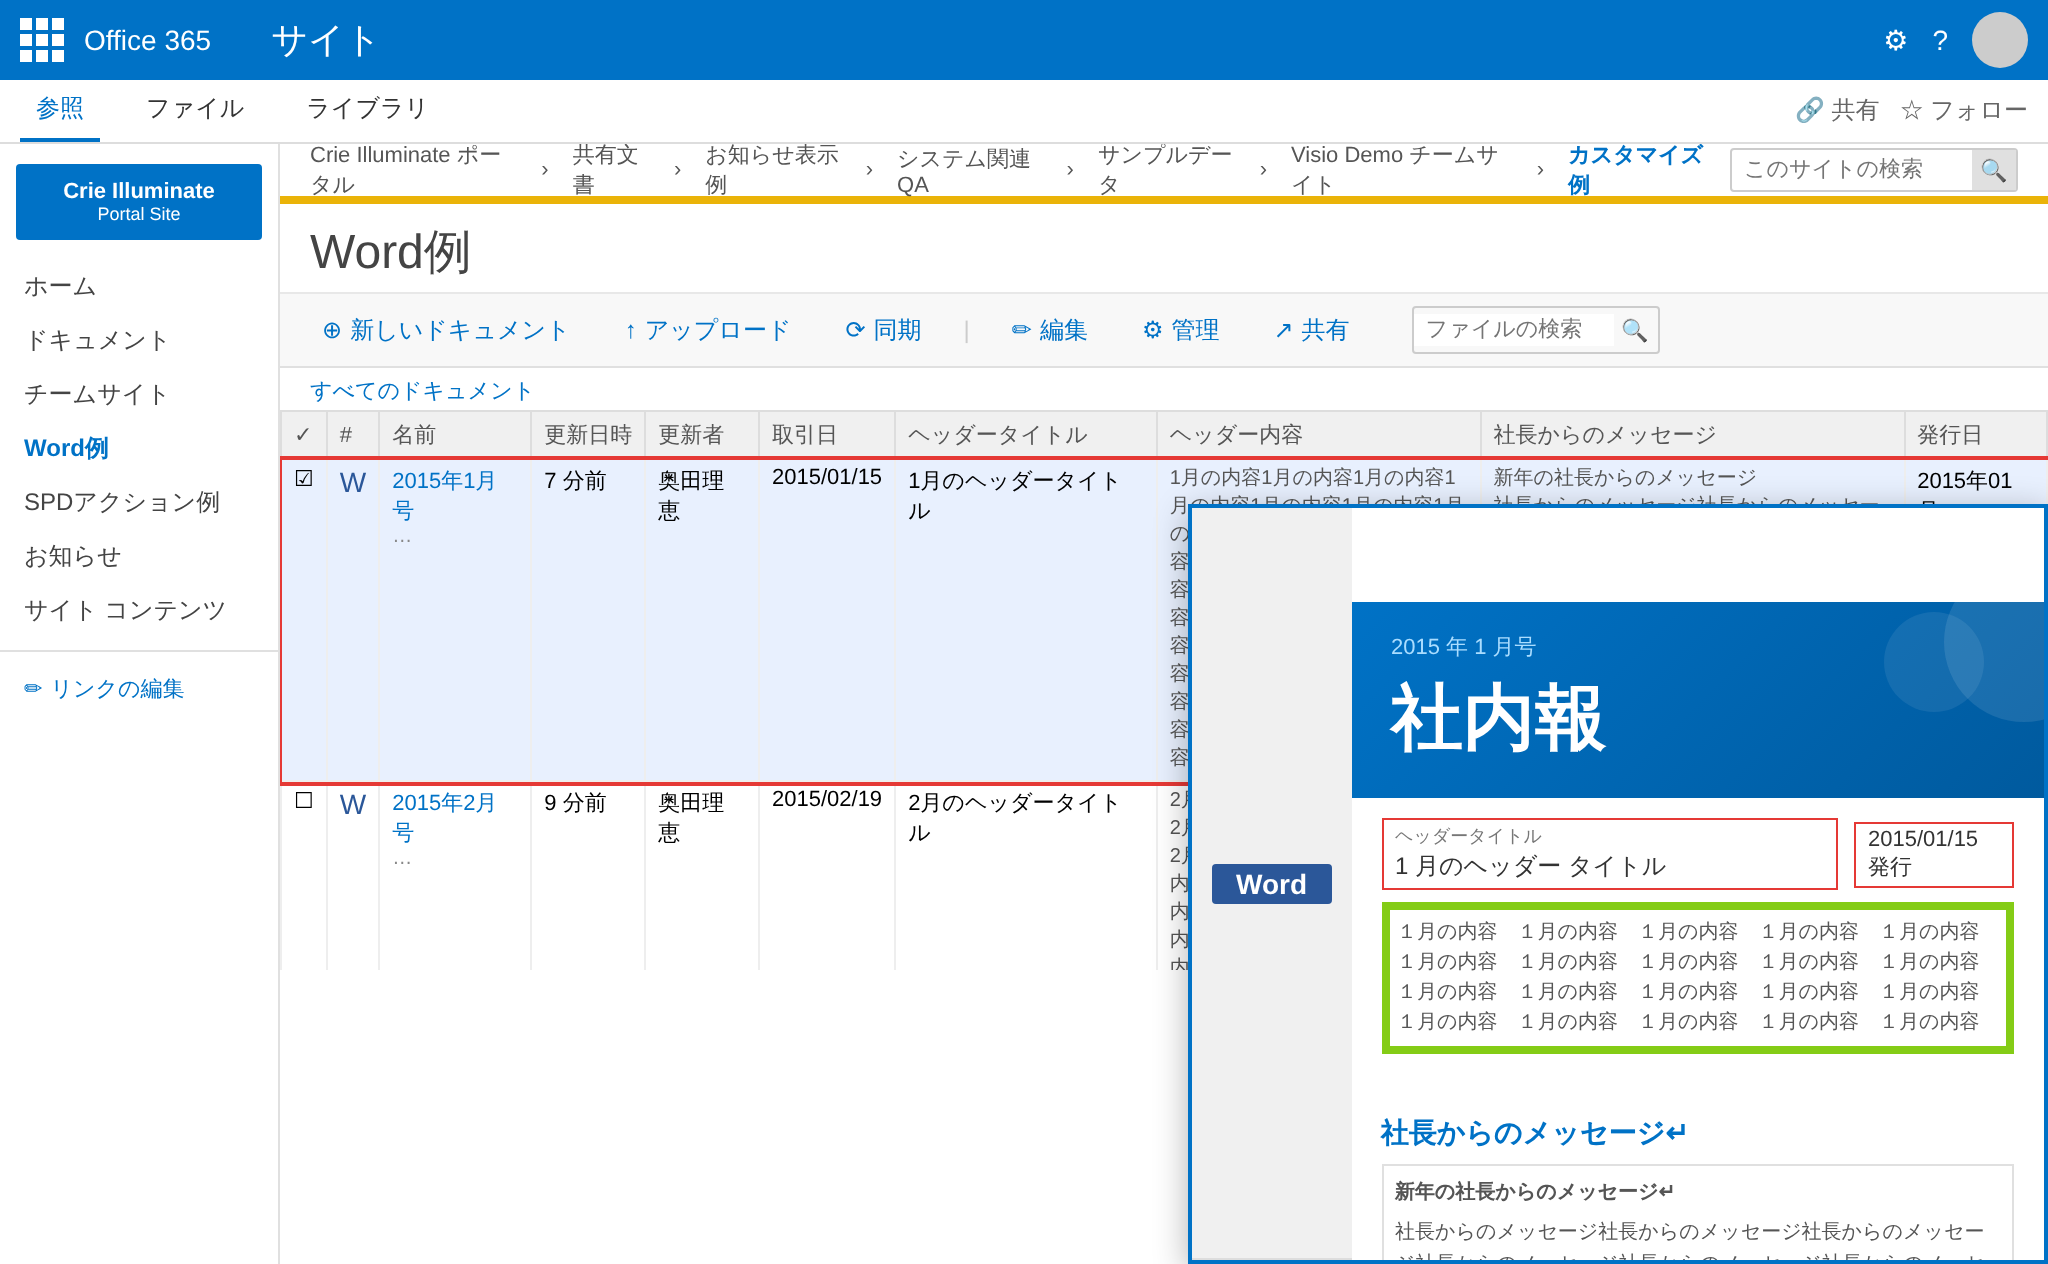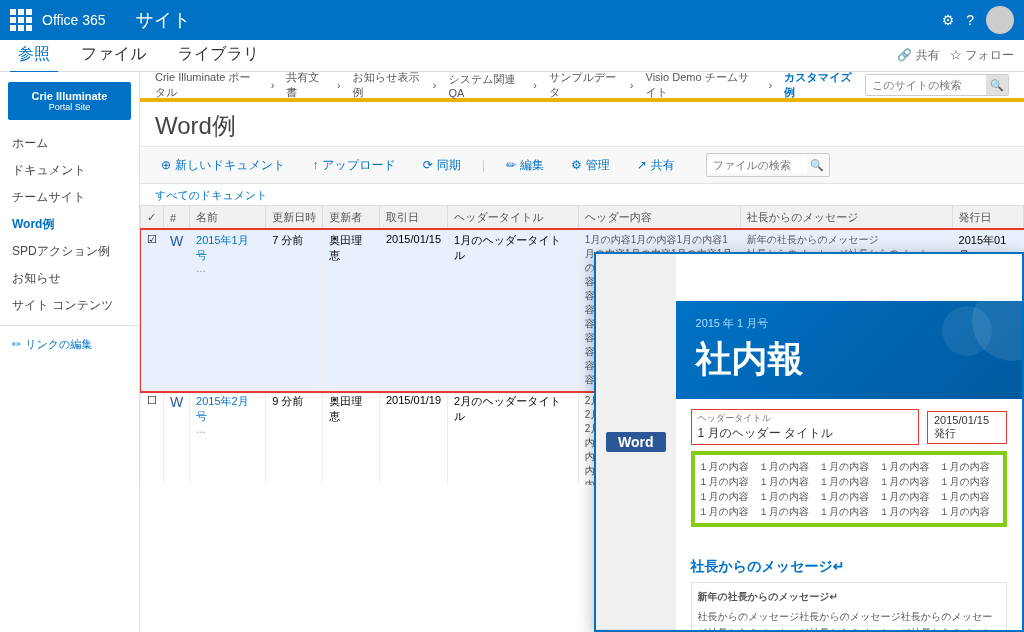--- a/index.html
+++ b/index.html
@@ -32,21 +32,21 @@
     .nav-bar {
       background: white;
       border-bottom: 1px solid #ddd;
       display: flex;
       align-items: center;
       height: 32px;
       padding: 0 10px;
       gap: 15px;
     }
     .nav-tab {
-      font-size: 16px;
+      font-size: 12px;
       color: #333;
       padding: 6px 8px;
       cursor: pointer;
       border-bottom: 2px solid transparent;
     }
     .nav-tab.active { border-bottom: 2px solid #0072c6; color: #0072c6; }
     .nav-right { margin-left: auto; display: flex; gap: 10px; align-items: center; font-size: 12px; color: #666; }
 
     
     .main-layout {
@@ -450,21 +450,21 @@
           </tr>
           <tr>
             <td>☐</td>
             <td><span class="doc-icon">W</span></td>
             <td>
               <div class="cell-title">2015年2月号</div>
               <div style="font-size:10px;color:#888;">…</div>
             </td>
             <td>9 分前</td>
             <td>奥田理恵</td>
-            <td>2015/01/19</td>
+            <td>2015/02/19</td>
             <td>2月のヘッダータイトル</td>
             <td>
               <div class="cell-text">2月の内容 2月の内容 2月の内容 2月の内容 2月の内容 2月の内容 2月の内容 2月の内容 2月の内容内容内容内容内容内容内容内容内容内容内容内容内容内容内容内容内容内容内容内容内容内容内容内容内容内容内容内容内容内容内容内容内容内容内容内容</div>
             </td>
             <td>
               <div class="cell-message">2月<br>社長からのメッセージ社長からのメッセージ社長からのメッセージ社長からのメッセージ社長からのメッセージ社長からのメッセ</div>
             </td>
             <td>2015年02月</td>
           </tr>
         </tbody>

